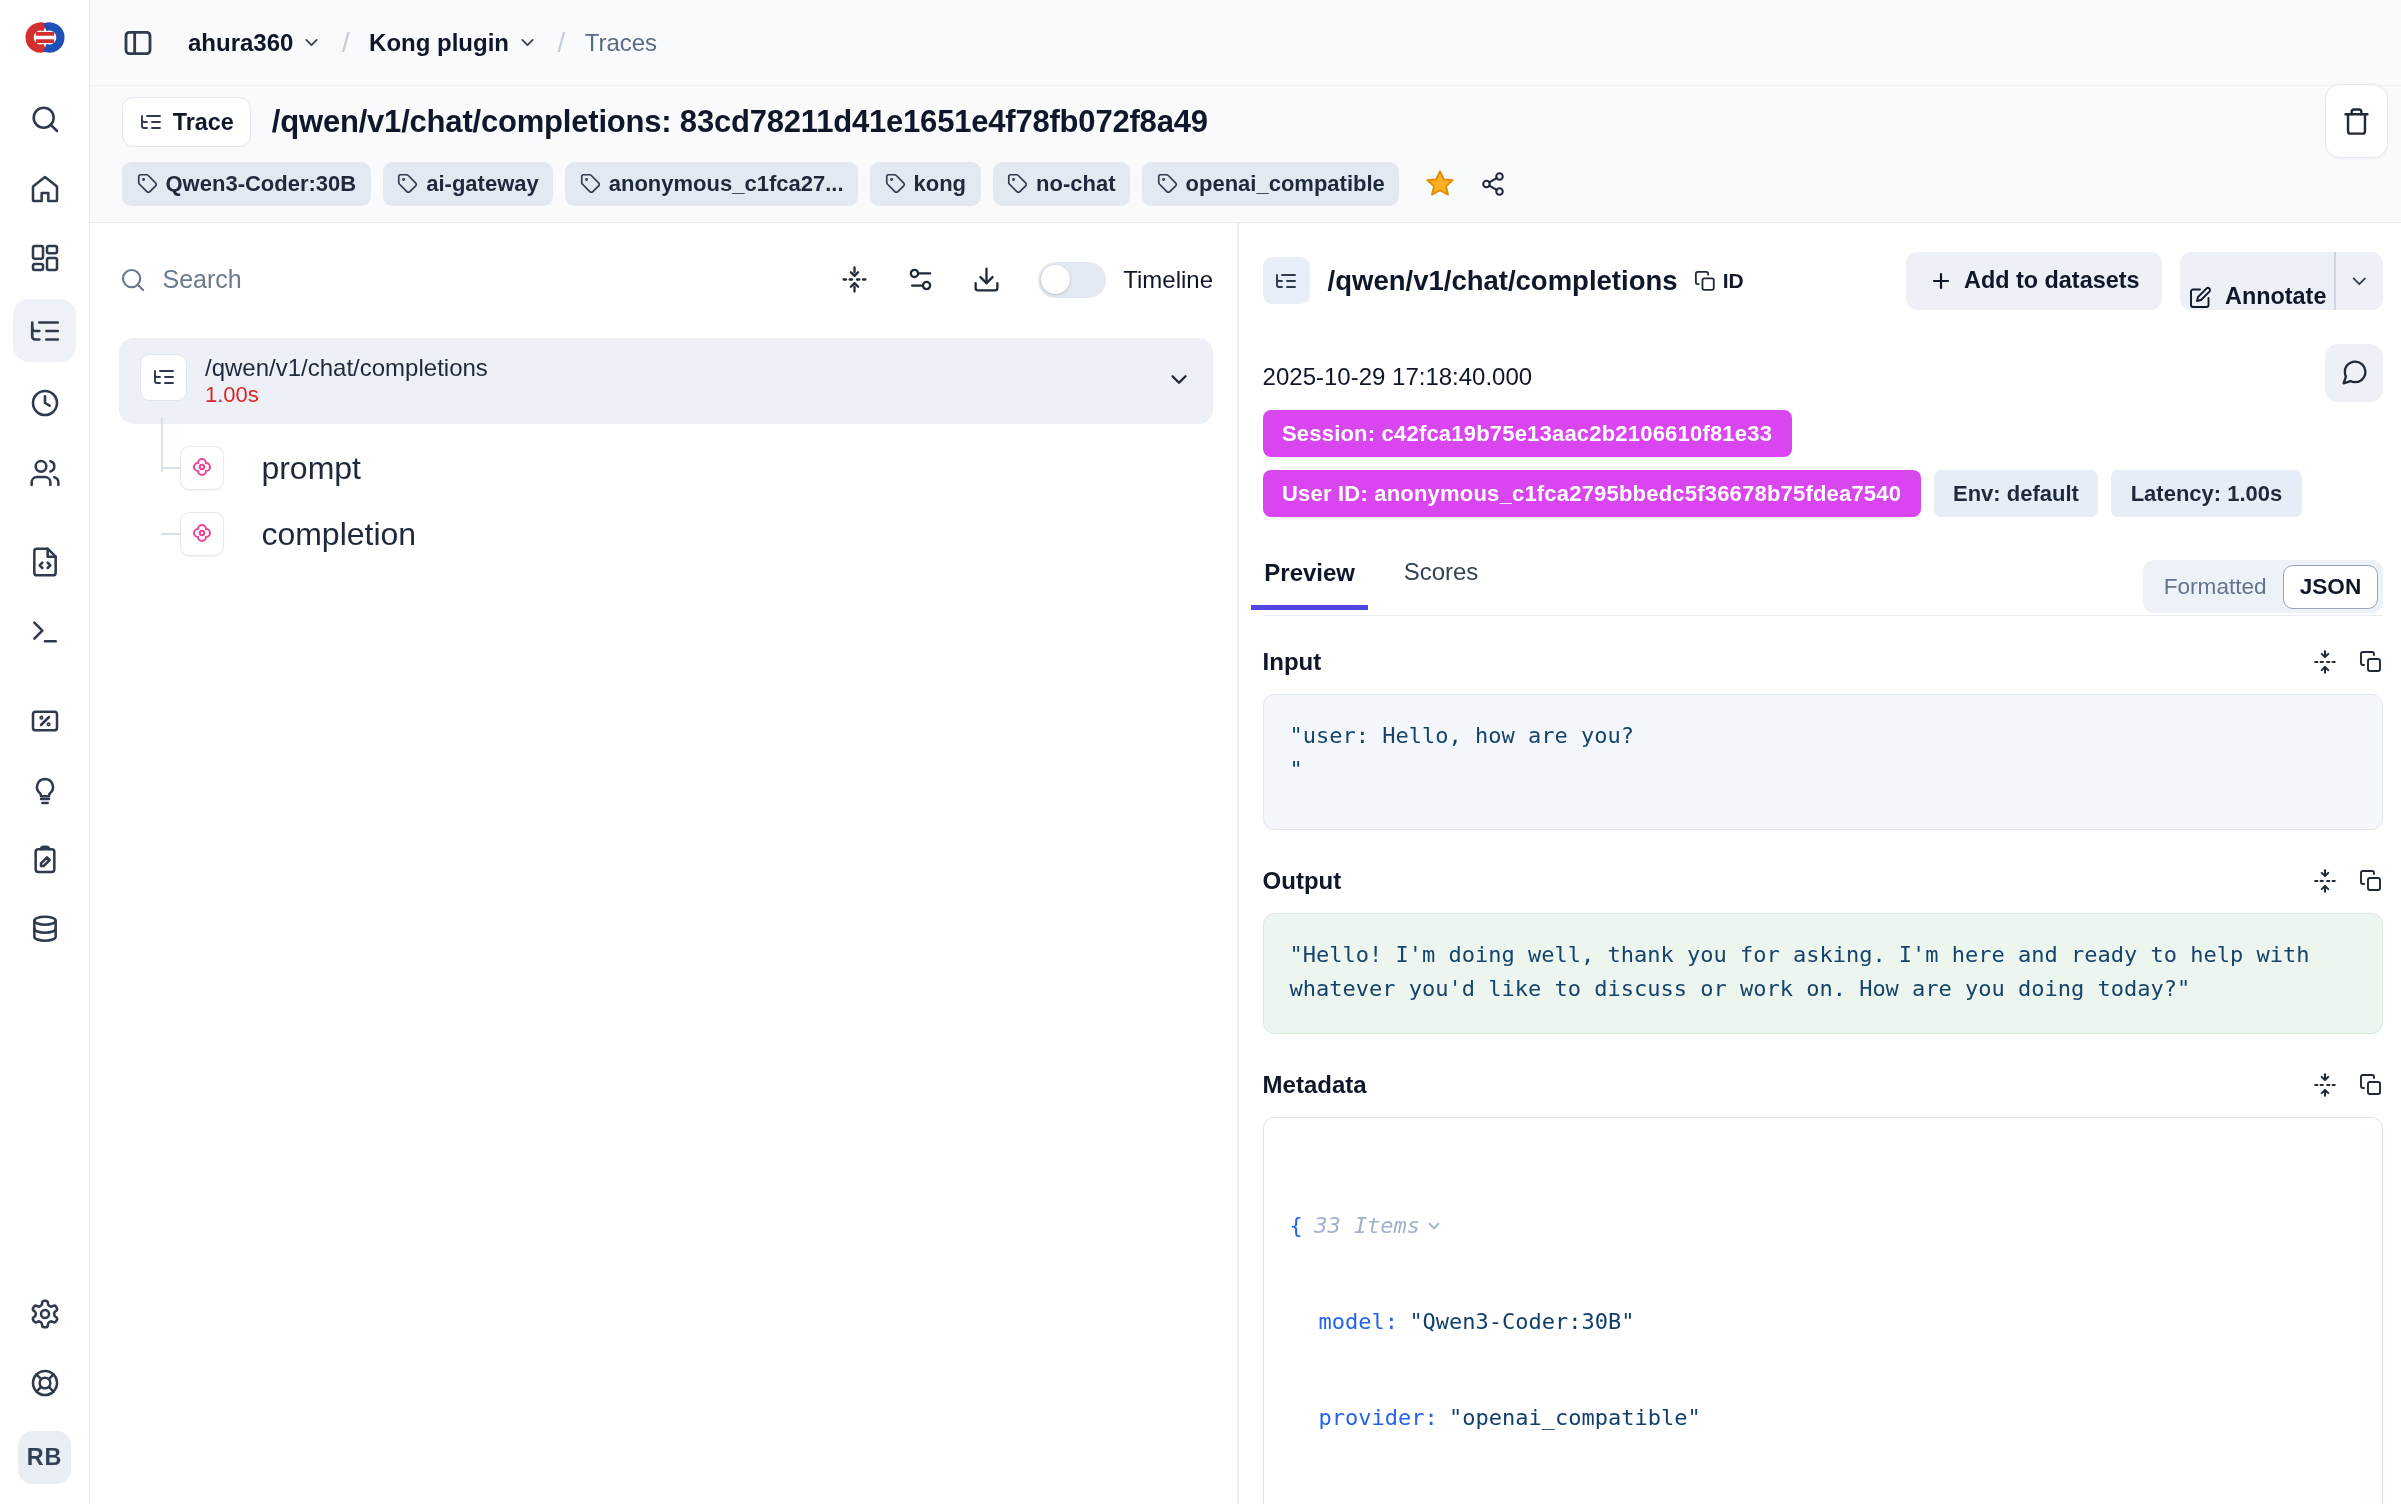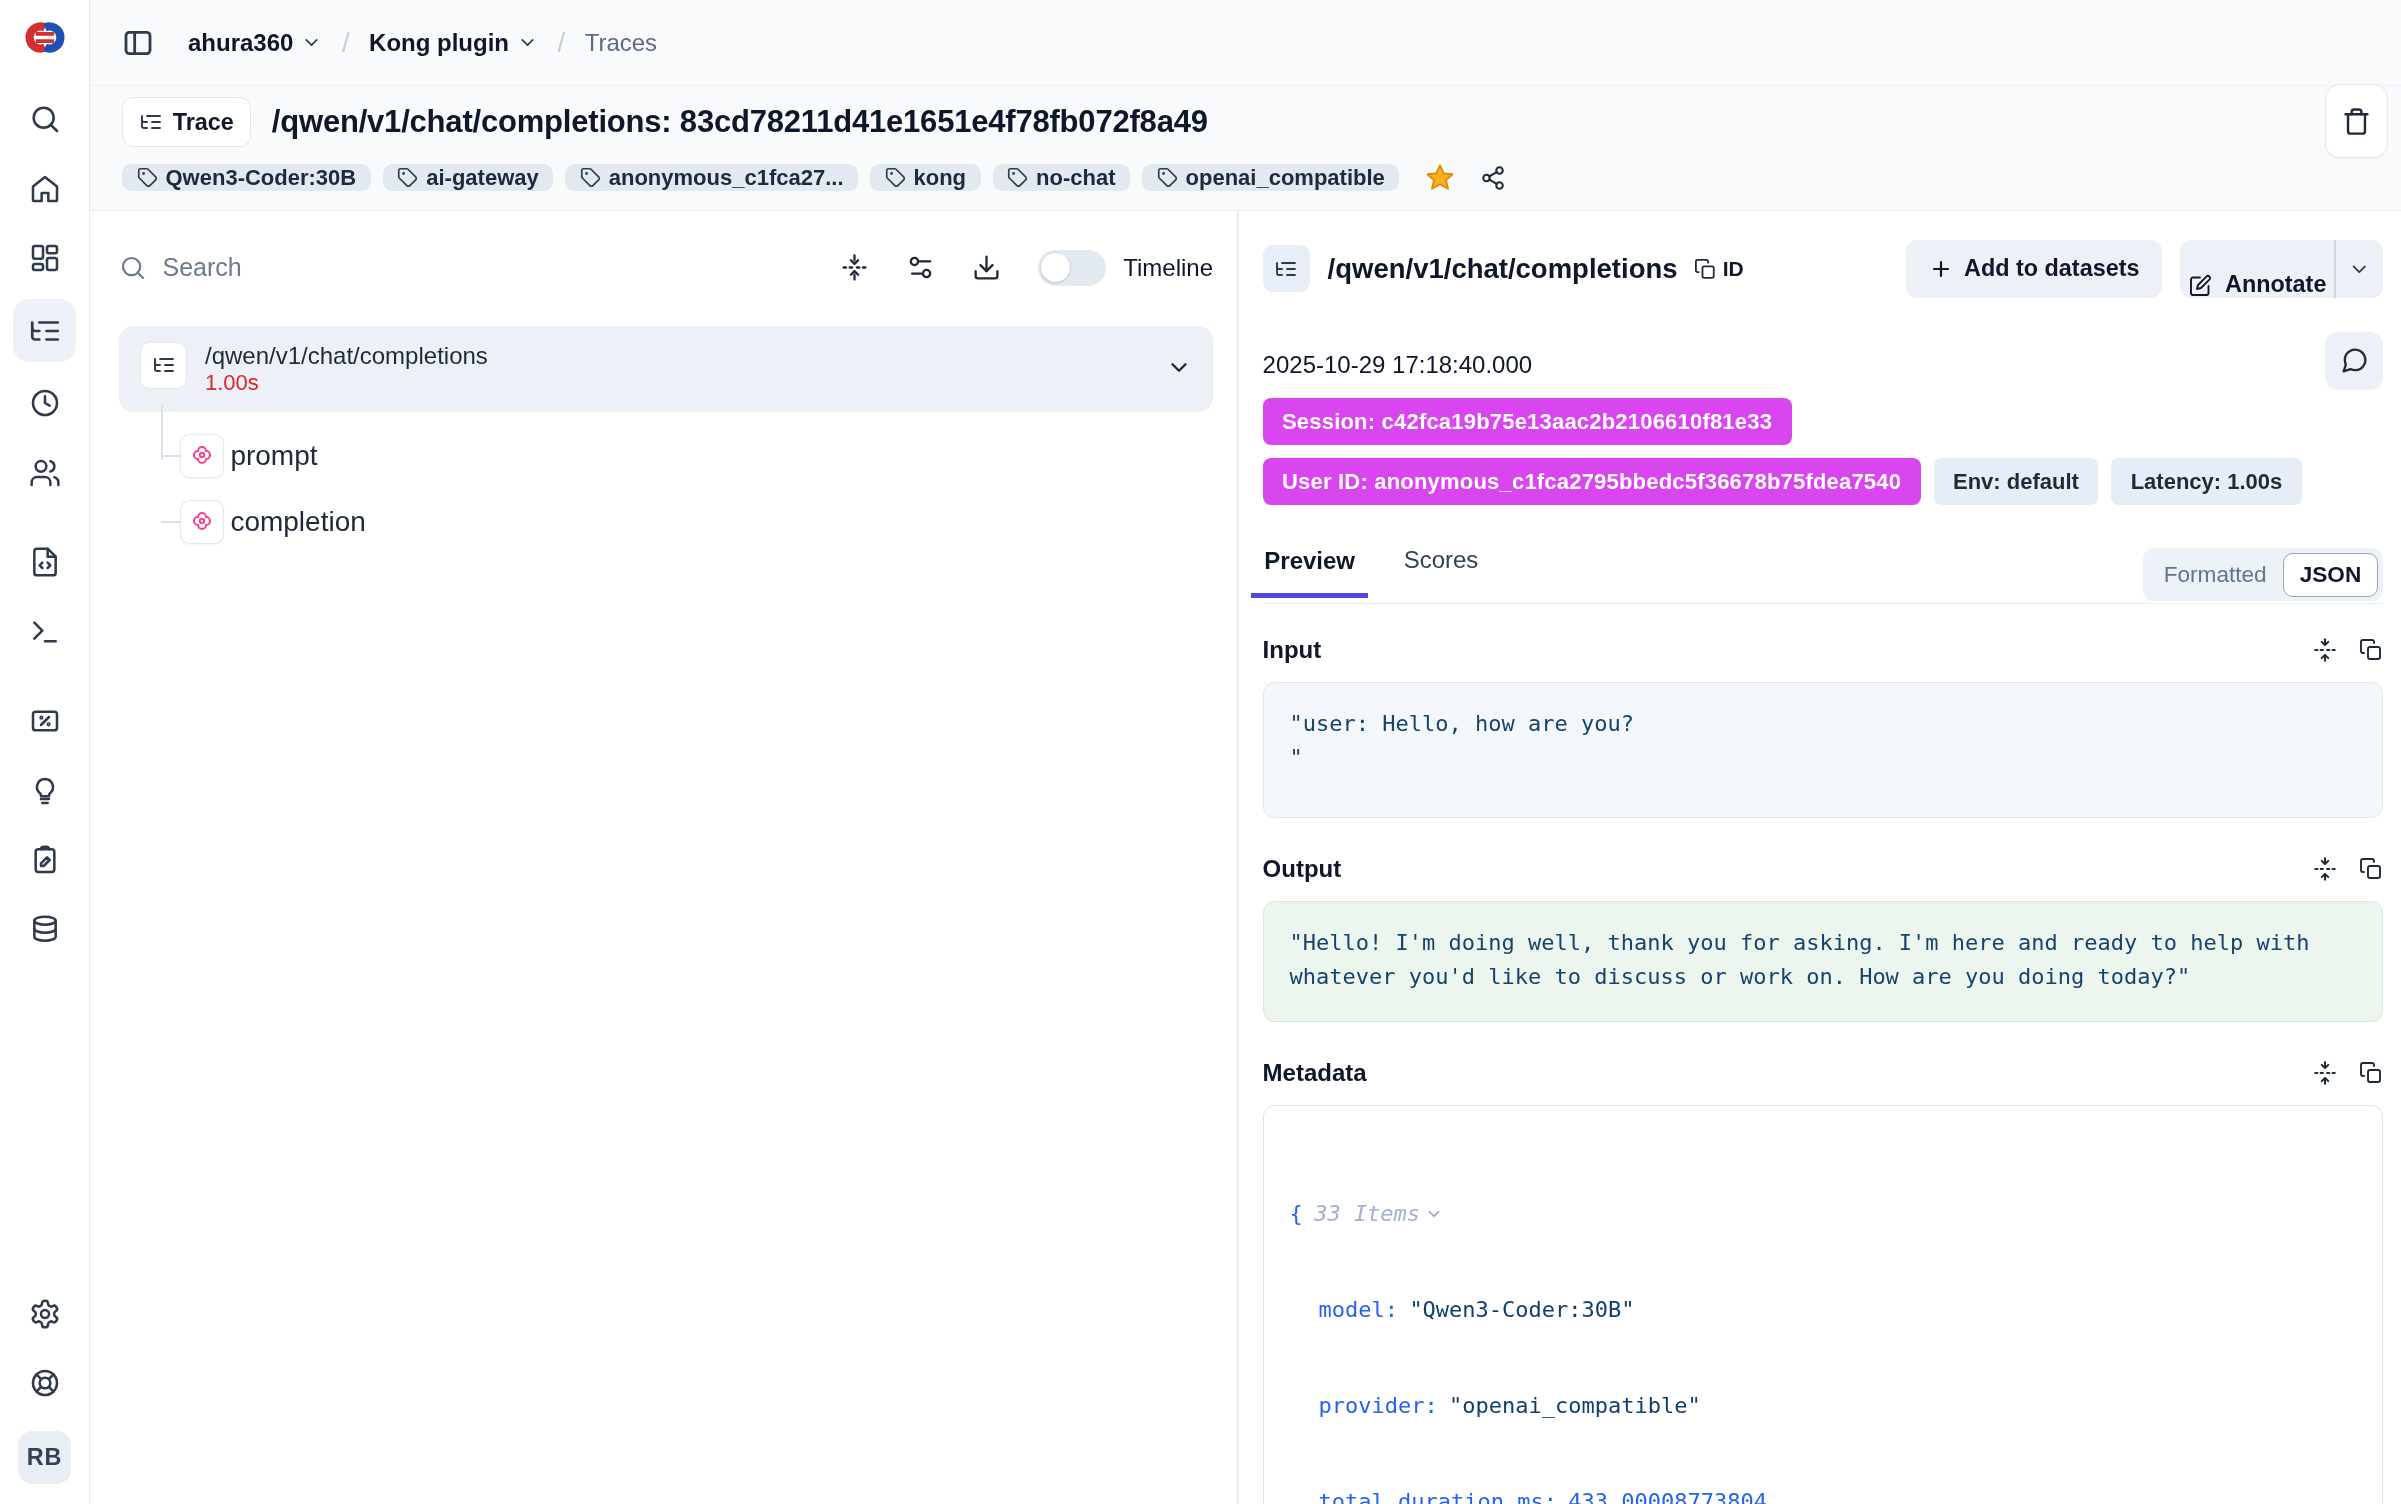--- a/index.html
+++ b/index.html
@@ -26,21 +26,21 @@
   .crumb .item{display:flex;align-items:center;gap:8px;font-weight:600;color:#0f172a;cursor:pointer}
   .crumb .slash{color:#c3ccd9;font-size:27.5px;font-weight:300;padding:0 6.5px}
   .crumb .muted{color:#5b6b85;font-weight:500}
 
   .hdr2{background:#f8fafc;border-bottom:1.6px solid #e7ecf2;padding:11.3px 32px 16px;position:relative}
   .tr-row{display:flex;align-items:center;gap:21px}
   .trace-badge{display:inline-flex;align-items:center;gap:9.7px;background:#fff;border:1.6px solid #e2e8f0;
     border-radius:11.3px;height:50px;padding:16px 16px;font-size:23.4px;font-weight:600;color:#0f172a}
   .tr-title{font-size:31px;font-weight:700;color:#0f172a;letter-spacing:-0.2px}
   .tagrow{display:flex;align-items:center;gap:12px;margin-top:14.5px}
-  .tag{display:inline-flex;align-items:center;gap:8px;background:#e3e9f1;border-radius:9.7px;height:27px;
+  .tag{display:inline-flex;align-items:center;gap:8px;background:#e3e9f1;border-radius:9.7px;height:44px;
     padding:0 14.5px;font-size:22px;font-weight:600;color:#1e293b;cursor:pointer}
   .star{margin-left:13px;cursor:pointer;display:flex}
   .share{margin-left:11.3px;cursor:pointer;display:flex}
   .trashbtn{position:absolute;top:-1.6px;right:13px;width:63px;height:74px;background:#fff;border:1.6px solid #e4e9f0;
     border-radius:14.5px;display:flex;align-items:center;justify-content:center;cursor:pointer;box-shadow:0 0.8px 1.6px rgba(15,23,42,.04)}
 
   
   .content{flex:1;display:flex;background:#fff;min-height:0}
   .vdiv{width:1.6px;background:#e8edf3}
 
@@ -61,21 +61,21 @@
   .rootmeta{margin-left:18px}
   .rootname{font-size:24px;font-weight:500;color:#1e293b}
   .rootdur{font-size:22px;color:#dc2626;}
   .rootchev{position:absolute;right:21px;top:50%;transform:translateY(-50%)}
   .kids{position:relative;margin-left:42px;padding-top:11.3px}
   .kline{position:absolute;left:0;top:-6.5px;bottom:95px;width:1.6px;background:#d9e1ea}
   .kid{display:flex;align-items:center;height:66px;position:relative;cursor:pointer}
   .stub{width:19.4px;height:1.6px;background:#d9e1ea}
   .kidbadge{width:44px;height:44px;background:#fff;border:1.6px solid #e5eaf1;border-radius:9.7px;display:flex;align-items:center;justify-content:center;
     box-shadow:0 0.8px 1.6px rgba(15,23,42,.05);margin-left:0}
-  .kidname{font-size:28px;color:#1e293b;margin-left:6px}
+  .kidname{font-size:32px;color:#1e293b;margin-left:37px}
 
   
   .detail{flex:1;padding:29px 18px 0 24px;position:relative;min-width:0}
   .dhead{display:flex;align-items:center}
   .dbadge{width:47px;height:47px;border-radius:9.7px;background:#e7eef8;display:flex;align-items:center;justify-content:center;flex:0 0 47px}
   .dtitle{font-size:27.5px;font-weight:700;color:#0f172a;margin-left:18px}
   .idwrap{display:flex;align-items:center;gap:6.5px;margin-left:16px;cursor:pointer}
   .idlbl{font-size:21px;font-weight:600;color:#111827}
   .dhead .grow{flex:1}
   .btn{display:inline-flex;align-items:center;gap:11.3px;background:#edf1f7;border-radius:11.3px;height:58px;

